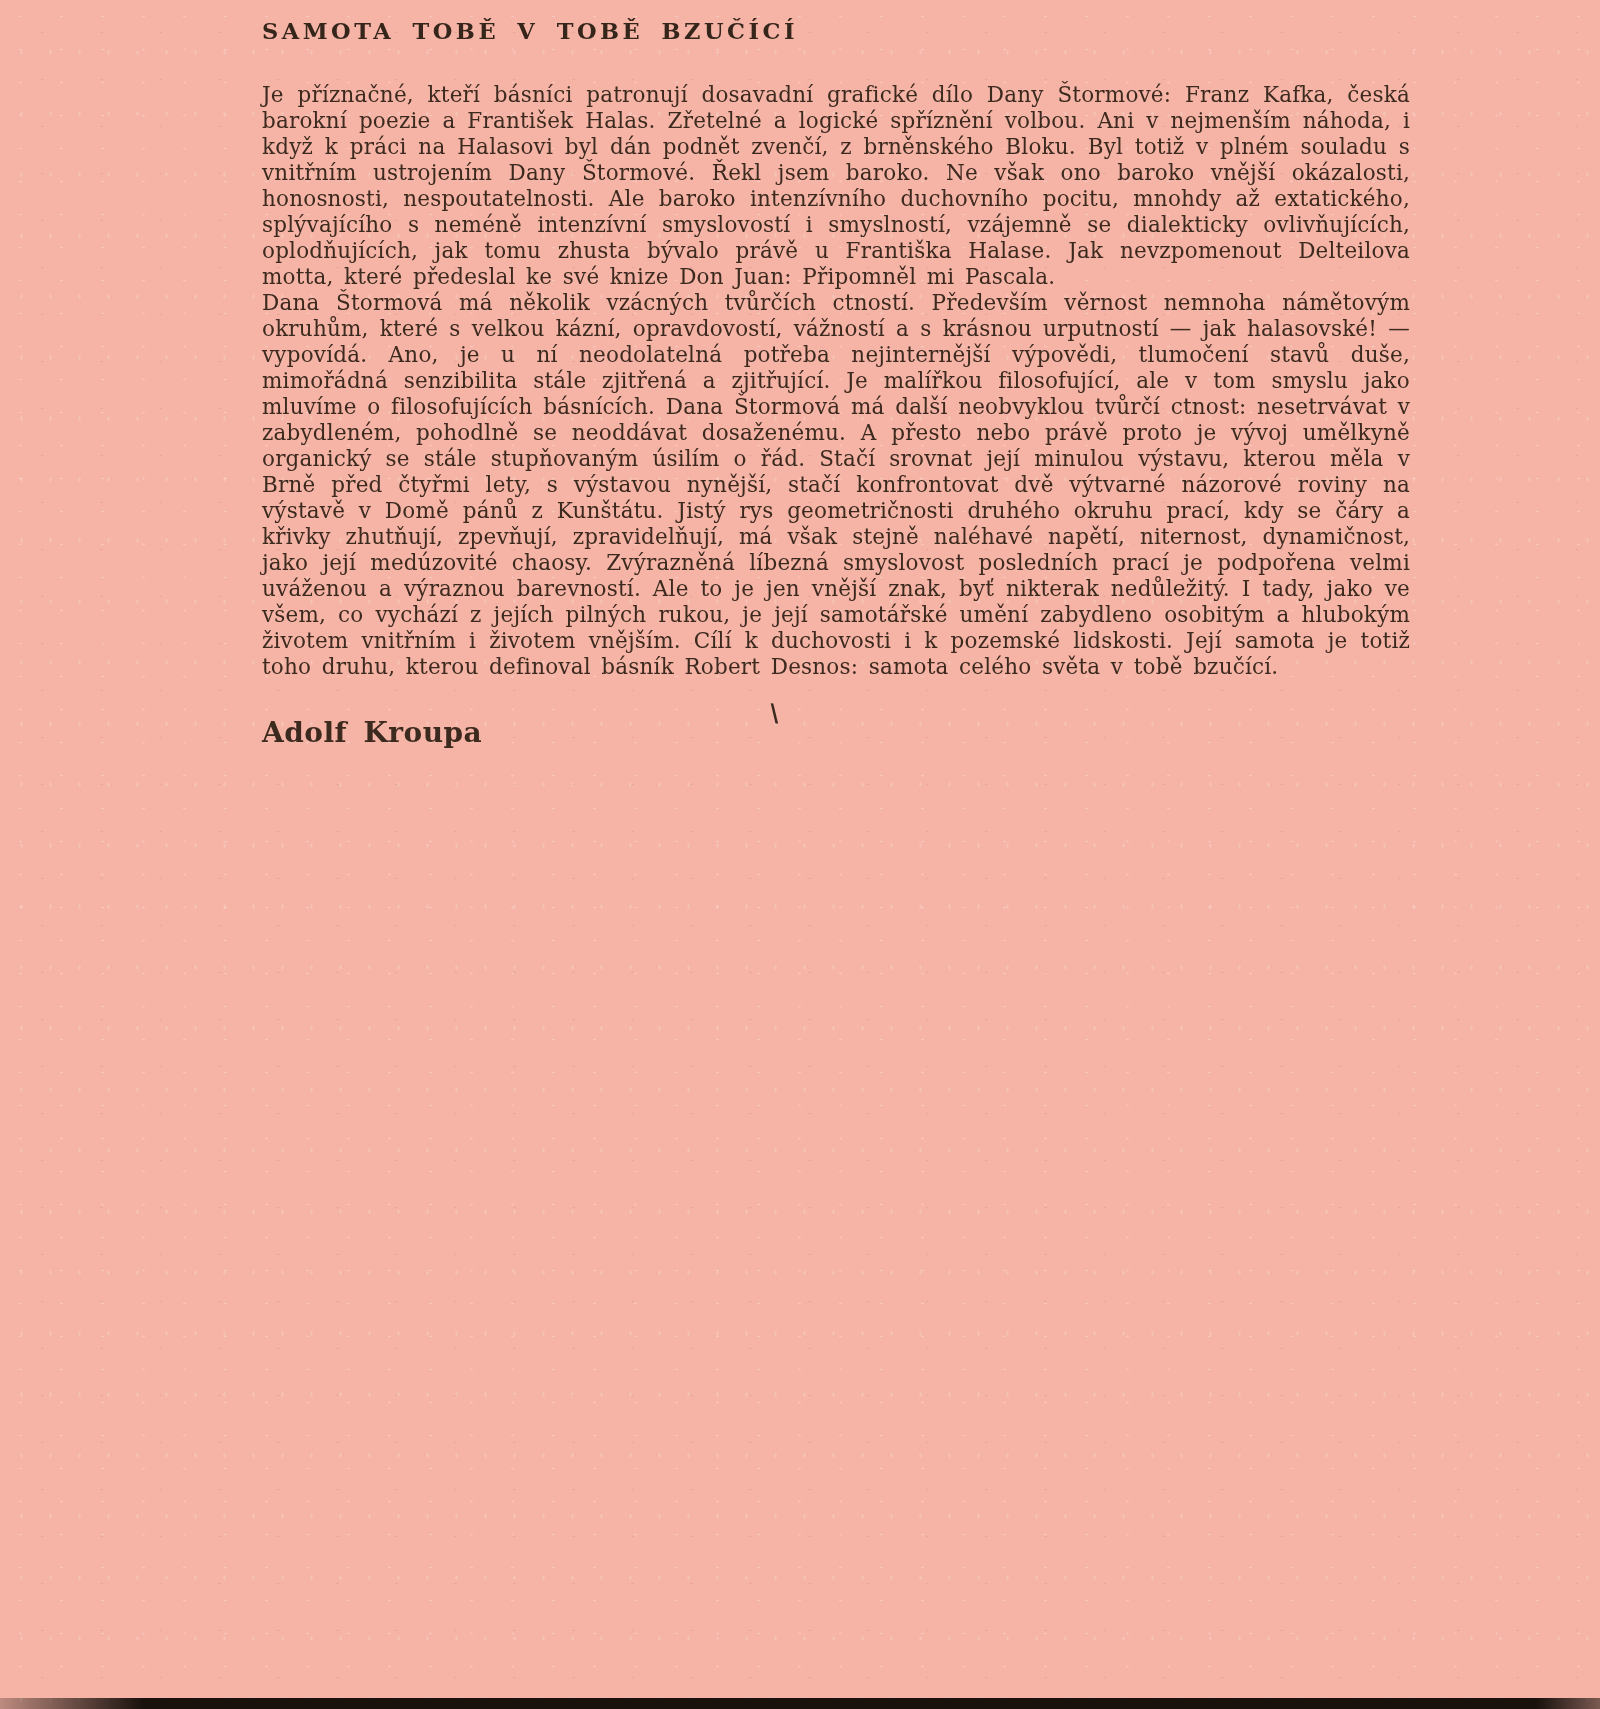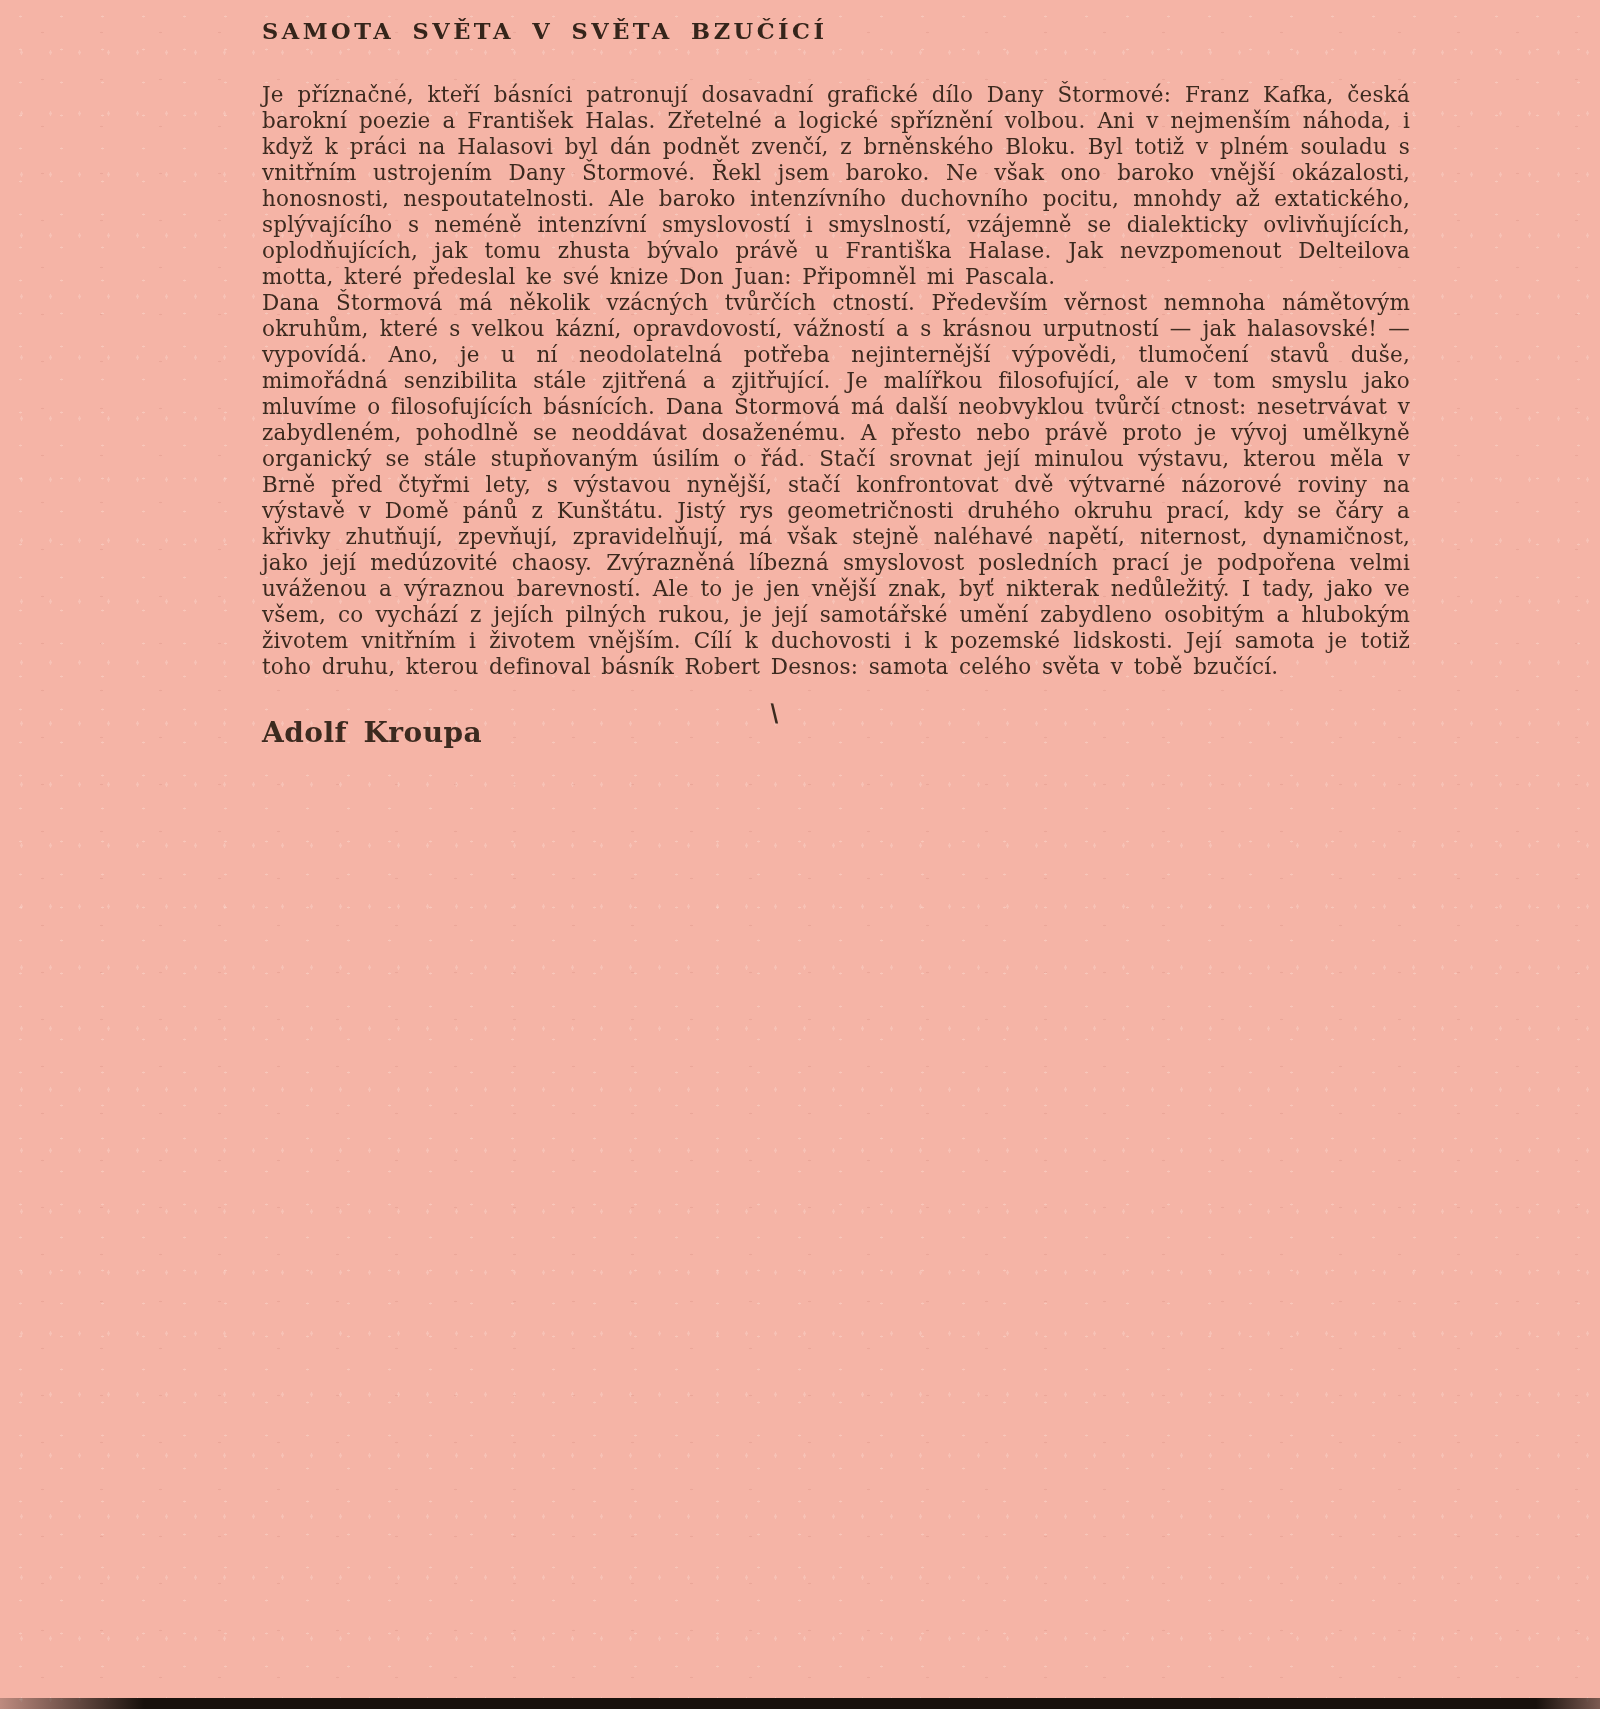--- a/index.html
+++ b/index.html
@@ -72,20 +72,20 @@
       #18110c 9%,
       #18110c 96%,
       rgba(24, 17, 12, 0.55) 100%);
   }
 </style>
 </head>
 <body>
 
 <div class="page">
   <div class="content">
-    <h1 class="title">SAMOTA SVĚTA V SVĚTA BZUČÍCÍ</h1>
+    <h1 class="title">SAMOTA TOBĚ V TOBĚ BZUČÍCÍ</h1>
     <p class="para">Je příznačné, kteří básníci patronují dosavadní grafické dílo Dany Štormové: Franz Kafka, česká barokní poezie a František Halas. Zřetelné a logické spříznění volbou. Ani v nejmenším náhoda, i když k práci na Halasovi byl dán podnět zvenčí, z brněnského Bloku. Byl totiž v plném souladu s vnitřním ustrojením Dany Štormové. Řekl jsem baroko. Ne však ono baroko vnější okázalosti, honosnosti, nespoutatelnosti. Ale baroko intenzívního duchovního pocitu, mnohdy až extatického, splývajícího s neméně intenzívní smyslovostí i smyslností, vzájemně se dialekticky ovlivňujících, oplodňujících, jak tomu zhusta bývalo právě u Františka Halase. Jak nevzpomenout Delteilova motta, které předeslal ke své knize Don Juan: Připomněl mi Pascala.</p>
     <p class="para">Dana Štormová má několik vzácných tvůrčích ctností. Především věrnost nemnoha námětovým okruhům, které s velkou kázní, opravdovostí, vážností a s krásnou urputností — jak halasovské! — vypovídá. Ano, je u ní neodolatelná potřeba nejinternější výpovědi, tlumočení stavů duše, mimořádná senzibilita stále zjitřená a zjitřující. Je malířkou filosofující, ale v tom smyslu jako mluvíme o filosofujících básnících. Dana Štormová má další neobvyklou tvůrčí ctnost: nesetrvávat v zabydleném, pohodlně se neoddávat dosaženému. A přesto nebo právě proto je vývoj umělkyně organický se stále stupňovaným úsilím o řád. Stačí srovnat její minulou výstavu, kterou měla v Brně před čtyřmi lety, s výstavou nynější, stačí konfrontovat dvě výtvarné názorové roviny na výstavě v Domě pánů z Kunštátu. Jistý rys geometričnosti druhého okruhu prací, kdy se čáry a křivky zhutňují, zpevňují, zpravidelňují, má však stejně naléhavé napětí, niternost, dynamičnost, jako její medúzovité chaosy. Zvýrazněná líbezná smyslovost posledních prací je podpořena velmi uváženou a výraznou barevností. Ale to je jen vnější znak, byť nikterak nedůležitý. I tady, jako ve všem, co vychází z jejích pilných rukou, je její samotářské umění zabydleno osobitým a hlubokým životem vnitřním i životem vnějším. Cílí k duchovosti i k pozemské lidskosti. Její samota je totiž toho druhu, kterou definoval básník Robert Desnos: samota celého světa v tobě bzučící.</p>
     <div class="signature">Adolf Kroupa</div>
   </div>
   <div class="stray">\</div>
   <div class="scan-edge"></div>
 </div>
 
 </body></html>

